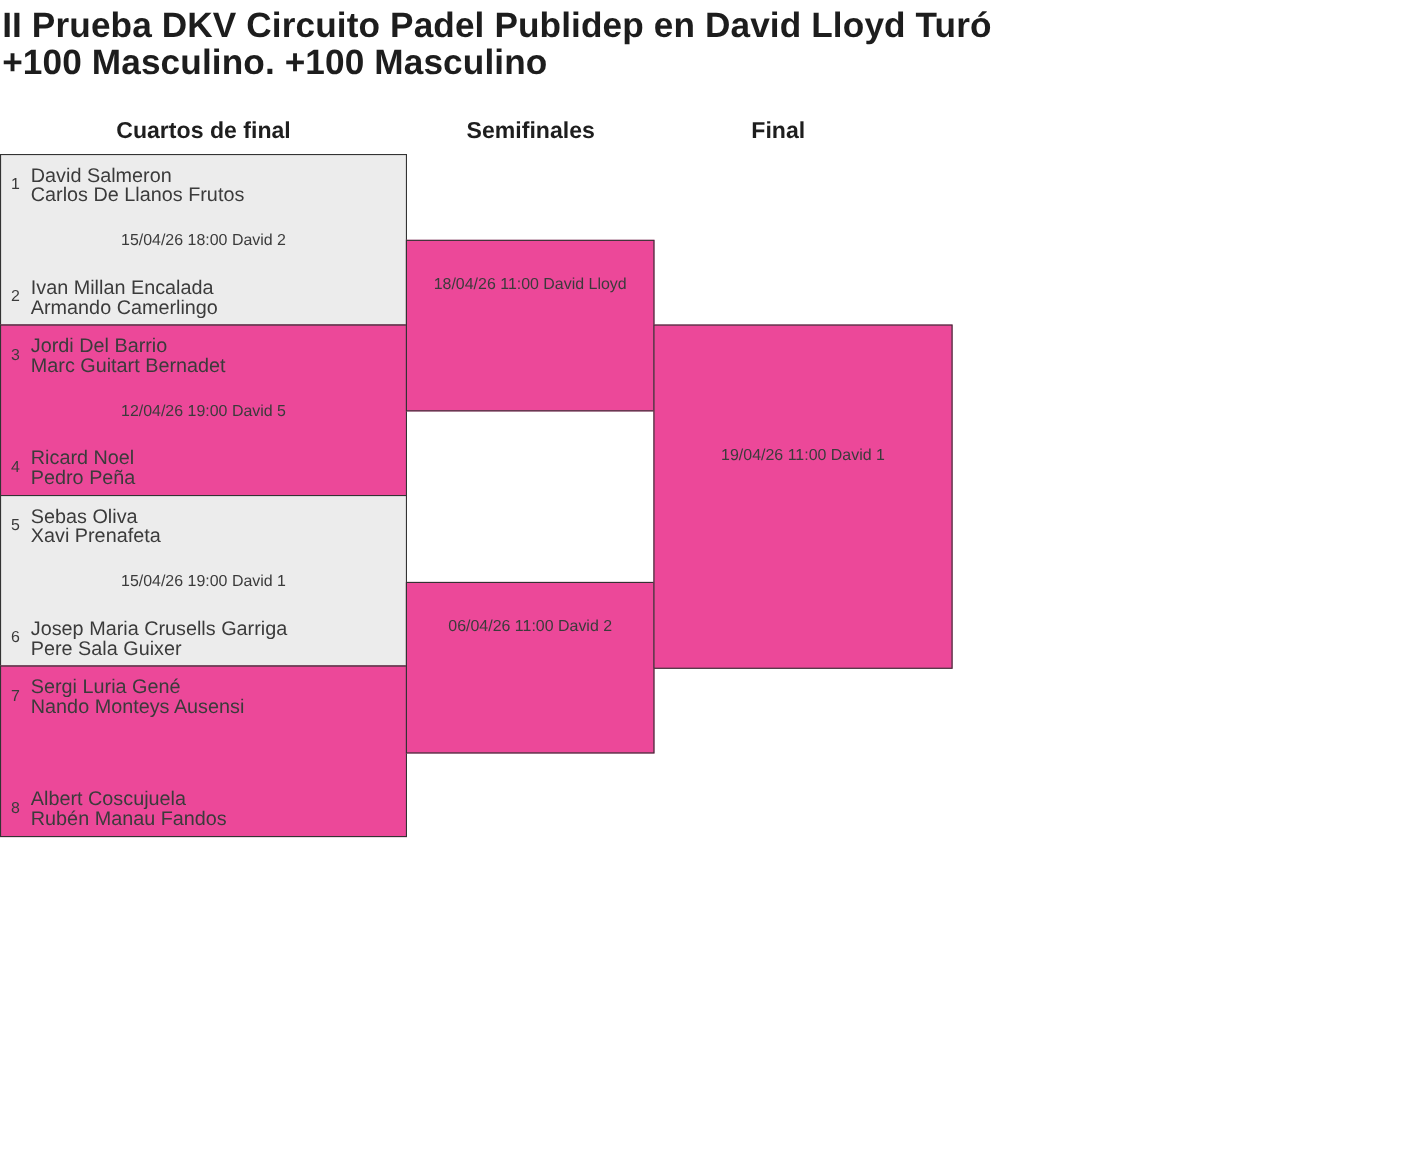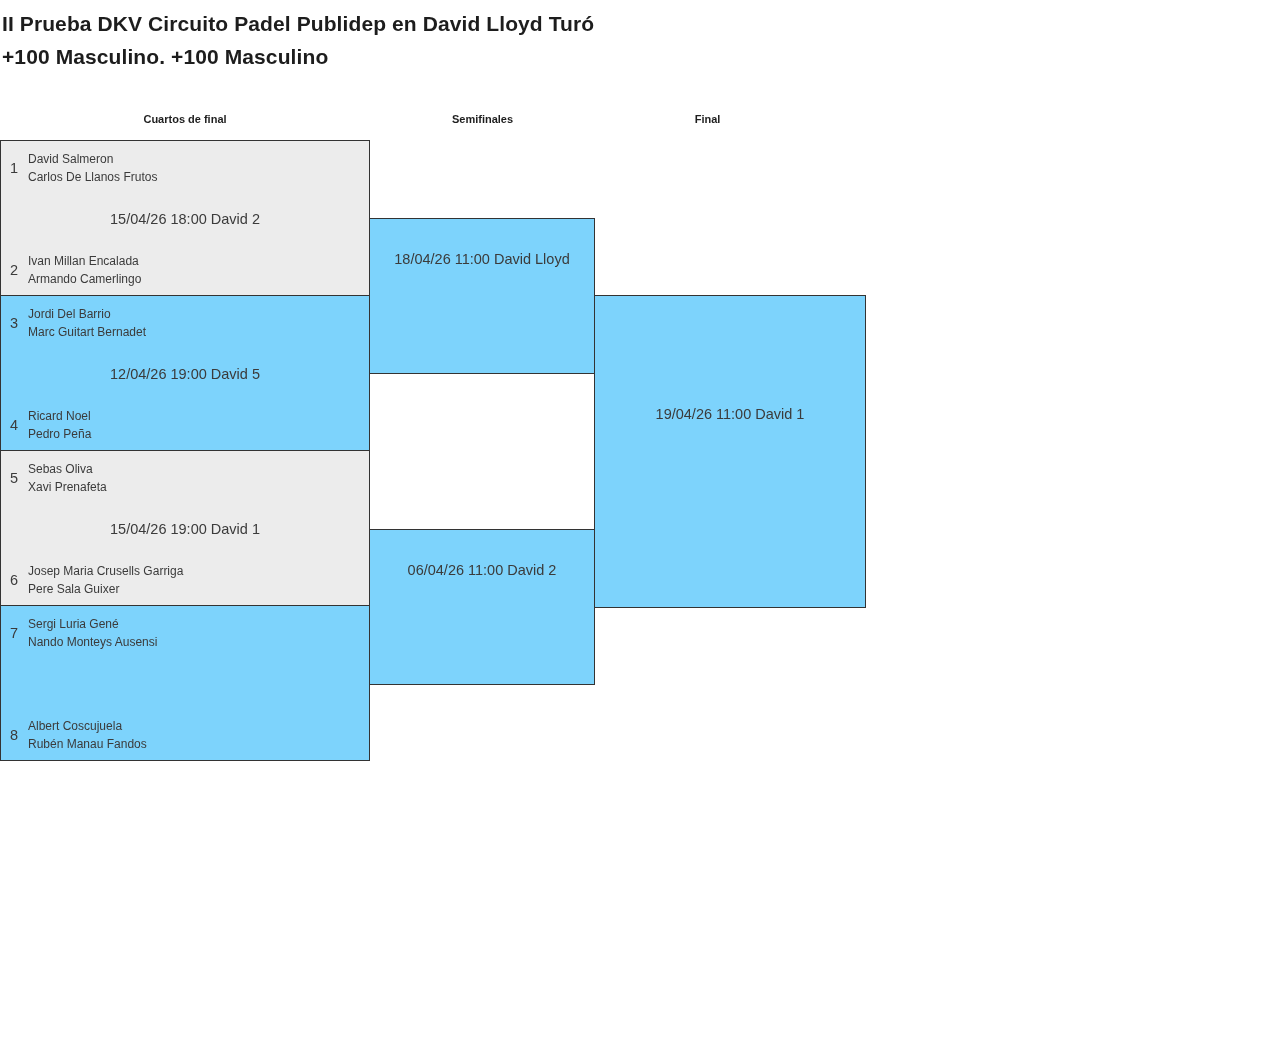--- a/index.html
+++ b/index.html
@@ -6,55 +6,55 @@
   html, body {
     width: 1280px; height: 1048px;
     background: #ffffff;
     font-family: "Liberation Sans", sans-serif;
     overflow: hidden;
   }
   .page { position: relative; width: 1280px; height: 1048px; }
 
   .title {
     position: absolute; left: 2px; top: 7px;
-    font-size: 21px; font-weight: 700; line-height: 33px;
+    font-size: 32px; font-weight: 700; line-height: 33px;
     color: #1d1d1d; letter-spacing: 0.1px;
   }
   .title-line { display: block; }
 
   .bracket { position: absolute; left: 0; top: 0; width: 860px; height: 800px; }
 
   .round-header {
     position: absolute; top: 109px; height: 22px;
-    text-align: center; font-size: 11px; font-weight: 600;
+    text-align: center; font-size: 21px; font-weight: 600;
     color: #1e1e1e; line-height: 20px;
   }
 
   .box {
     position: absolute;
     border: 1px solid #333333;
-    background: #7dd3fc;
+    background: #ec4899;
   }
   .box.shaded { background: #ececec; }
 
   .match { left: 0; width: 370px; height: 156px; }
 
   .team {
     position: absolute; left: 7px; right: 8px;
     display: flex; align-items: center; gap: 8px;
   }
   .team-a { top: 9px; }
   .team-b { top: 111px; }
   .seed {
     flex: 0 0 12px; text-align: center;
     font-size: 14.5px; color: #3b3b3b;
   }
   .players { flex: 1; }
   .player {
-    display: block; font-size: 12px; line-height: 18px;
+    display: block; font-size: 18px; line-height: 18px;
     color: #3b3b3b; white-space: nowrap;
   }
 
   .schedule {
     position: absolute; left: 0; right: 0;
     text-align: center; font-size: 14.5px; line-height: 18px;
     color: #3b3b3b; white-space: nowrap;
   }
   .match .schedule { top: 69px; }
 

